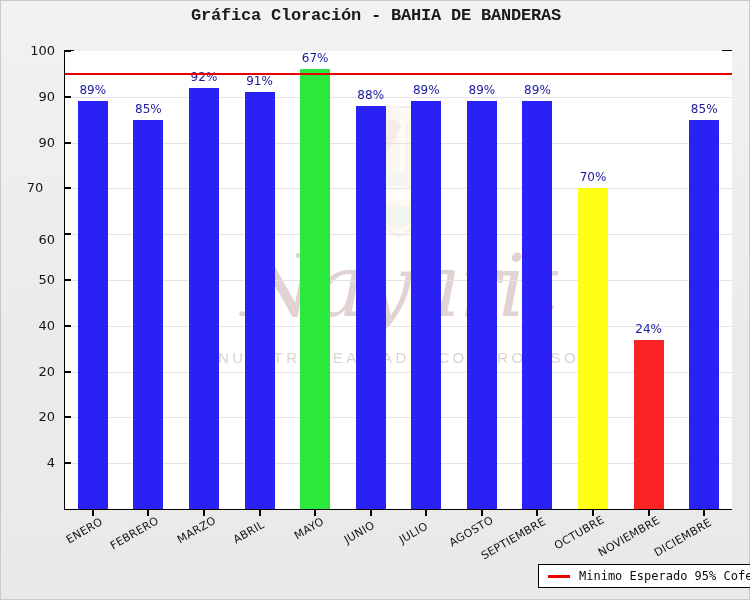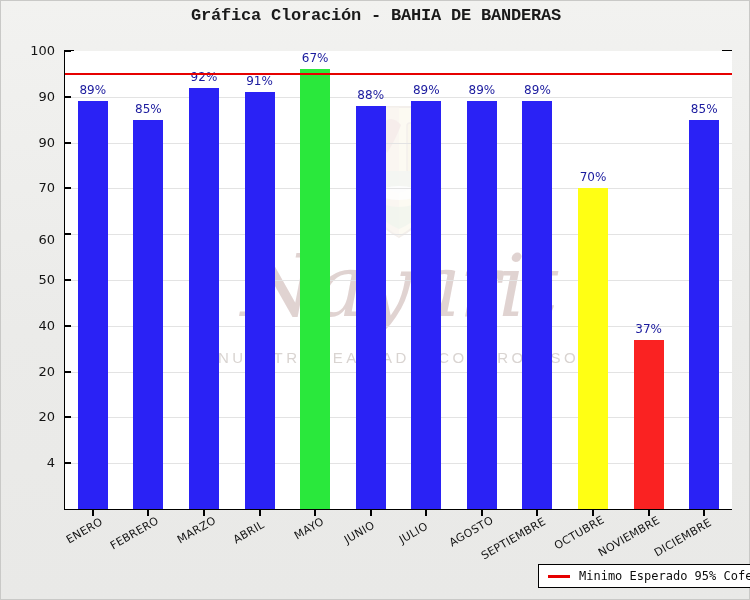--- a/index.html
+++ b/index.html
@@ -276,41 +276,41 @@
         <div class="bar-label" style="left: 275.708px; width: 60px; top: 36.96px;">88%</div>
         <div class="bar" style="left: 346.292px; width: 30px; height: 407.62px; background: rgb(42, 34, 245);"></div>
         <div class="bar-label" style="left: 331.292px; width: 60px; top: 32.38px;">89%</div>
         <div class="bar" style="left: 401.875px; width: 30px; height: 407.62px; background: rgb(42, 34, 245);"></div>
         <div class="bar-label" style="left: 386.875px; width: 60px; top: 32.38px;">89%</div>
         <div class="bar" style="left: 457.458px; width: 30px; height: 407.62px; background: rgb(42, 34, 245);"></div>
         <div class="bar-label" style="left: 442.458px; width: 60px; top: 32.38px;">89%</div>
         <div class="bar" style="left: 513.042px; width: 30px; height: 320.6px; background: rgb(255, 255, 20);"></div>
         <div class="bar-label" style="left: 498.042px; width: 60px; top: 119.4px;">70%</div>
         <div class="bar" style="left: 568.625px; width: 30px; height: 169.46px; background: rgb(250, 34, 34);"></div>
-        <div class="bar-label" style="left: 553.625px; width: 60px; top: 270.54px;">37%</div>
+        <div class="bar-label" style="left: 553.625px; width: 60px; top: 270.54px;">24%</div>
         <div class="bar" style="left: 624.208px; width: 30px; height: 389.3px; background: rgb(42, 34, 245);"></div>
         <div class="bar-label" style="left: 609.208px; width: 60px; top: 50.7px;">85%</div>
       </div>
     <div id="ref-line" style="top: 21.9px; background: rgb(230, 0, 0);"></div>
   </div>
 
   <div id="yaxis">
       <div class="ytick-label" style="top: 454.2px;">4</div>
       <div class="ytick-mark" style="top: 461.2px;"></div>
       <div class="ytick-label" style="top: 408.4px;">20</div>
       <div class="ytick-mark" style="top: 415.4px;"></div>
       <div class="ytick-label" style="top: 362.6px;">20</div>
       <div class="ytick-mark" style="top: 369.6px;"></div>
       <div class="ytick-label" style="top: 316.8px;">40</div>
       <div class="ytick-mark" style="top: 323.8px;"></div>
       <div class="ytick-label" style="top: 271px;">50</div>
       <div class="ytick-mark" style="top: 278px;"></div>
       <div class="ytick-label" style="top: 231px;">60</div>
       <div class="ytick-mark" style="top: 232.2px;"></div>
-      <div class="ytick-label" style="top: 179.4px;">70</div>
+      <div class="ytick-label" style="top: 179.4px; text-align: center;">70</div>
       <div class="ytick-mark" style="top: 186.4px;"></div>
       <div class="ytick-label" style="top: 133.6px;">90</div>
       <div class="ytick-mark" style="top: 140.6px;"></div>
       <div class="ytick-label" style="top: 87.8px;">90</div>
       <div class="ytick-mark" style="top: 94.8px;"></div>
       <div class="ytick-label" style="top: 42px;">100</div>
       <div class="ytick-mark" style="top: 49px;"></div>
     </div>
   <div id="xaxis">
       <div class="xtick-mark" style="left: 90.7917px;"></div>

